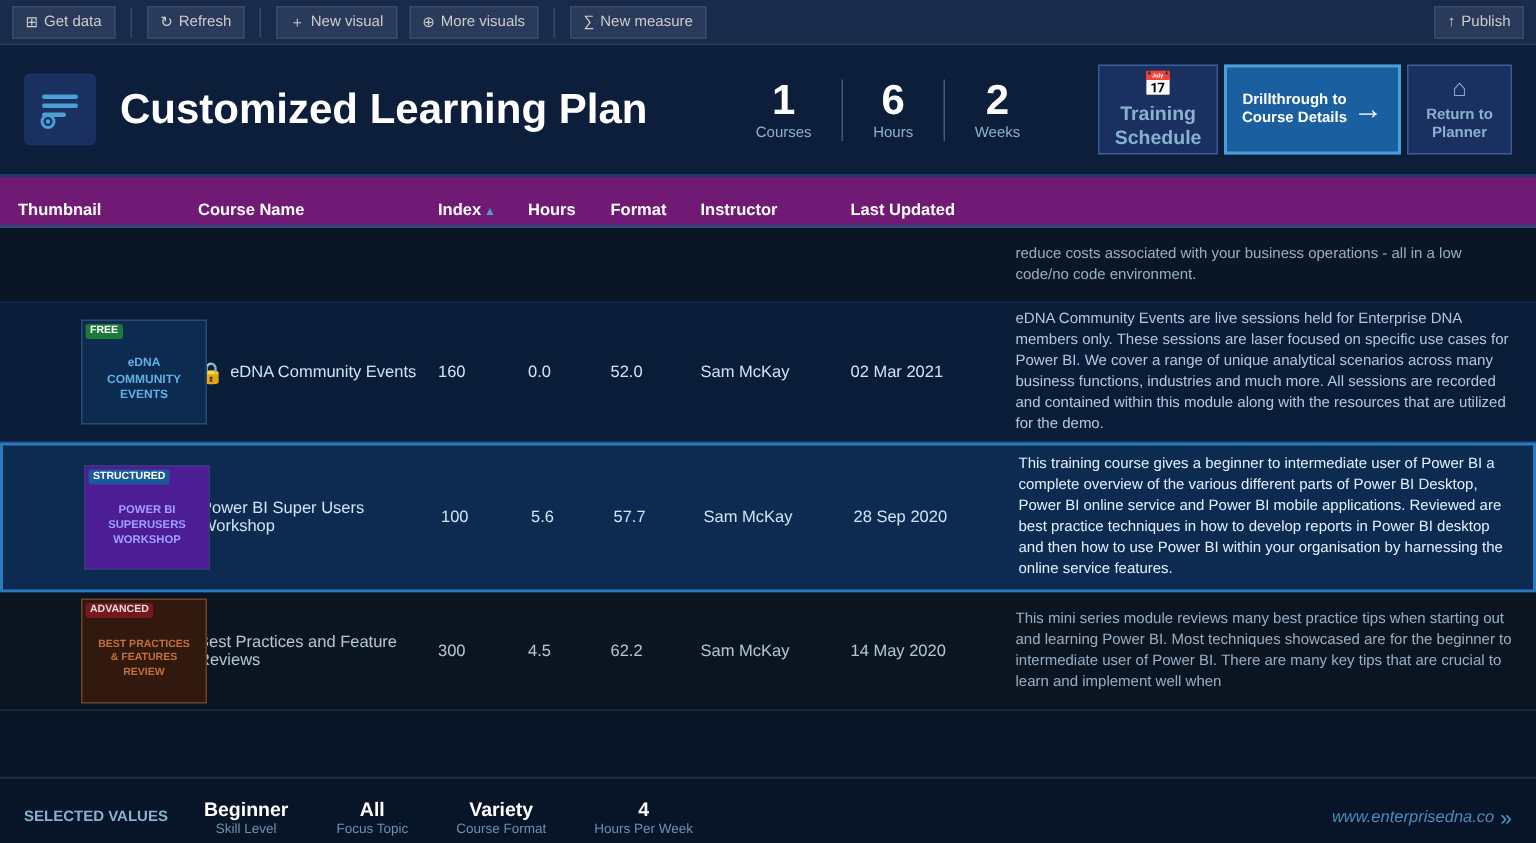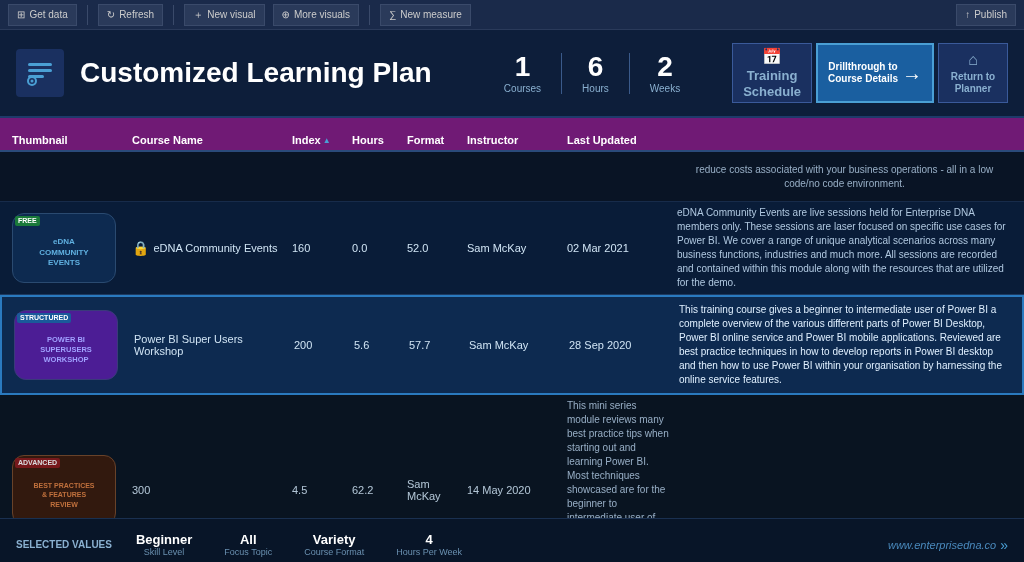--- a/index.html
+++ b/index.html
@@ -164,32 +164,33 @@
     }
     .table-row.faded {
       background: #081528;
       opacity: 0.85;
     }
     .cell { padding: 2px 4px; font-size: 11px; color: #d0e4f4; vertical-align: middle; }
     .cell-outline { font-size: 10px; color: #b0c8e0; line-height: 1.4; }
 
     
     .thumbnail {
-      width: 104px;
+      width: 84px;
       height: 70px;
-      border-radius: 12px;
+      border-radius: 0;
       display: flex;
       align-items: center;
       justify-content: center;
       font-size: 9px;
       font-weight: 700;
       text-align: center;
       line-height: 1.2;
       padding: 4px;
       position: relative;
+      margin-left: 42px;
     }
     .thumb-edna { background: #0d2a50; color: #60b0e0; border: 1px solid #2a4a70; }
     .thumb-powerbi { background: #4c1d95; color: #c0c0ff; border: 1px solid #3a3a7a; }
     .thumb-bestprac { background: #3a1a0a; color: #e08040; border: 1px solid #7a4a2a; }
     .thumb-tag {
       position: absolute;
       top: 2px;
       left: 2px;
       font-size: 7px;
       padding: 1px 3px;
@@ -345,21 +346,21 @@
   <div class="col-header">
     <span>Instructor</span>
   </div>
   <div class="col-header">
     <span>Last Updated</span>
   </div>
 </div>
 
 <div class="table-body">
 
-  <div class="table-row faded" style="min-height:50px; background:#0a1525;text-align:center;">
+  <div class="table-row faded" style="min-height:50px; background:#0a1525;">
     <div class="cell"></div>
     <div class="cell"></div>
     <div class="cell"></div>
     <div class="cell"></div>
     <div class="cell"></div>
     <div class="cell"></div>
     <div class="cell"></div>
     <div class="cell cell-outline">reduce costs associated with your business operations - all in a low code/no code environment.</div>
   </div>
 
@@ -385,35 +386,36 @@
   </div>
 
   <div class="table-row highlighted" style="min-height:100px;">
     <div class="cell">
       <div class="thumbnail thumb-powerbi">
         <span class="thumb-tag tag-structured">STRUCTURED</span>
         <span style="margin-top:10px; font-size:7.5px; font-weight:700; color:#a0a0ff; line-height:1.3; text-align:center;">POWER BI<br>SUPERUSERS<br>WORKSHOP</span>
       </div>
     </div>
     <div class="cell">Power BI Super Users Workshop</div>
-    <div class="cell">200</div>
+    <div class="cell">100</div>
     <div class="cell">5.6</div>
     <div class="cell">57.7</div>
     <div class="cell">Sam McKay</div>
     <div class="cell">28 Sep 2020</div>
     <div class="cell cell-outline" style="color:#e0f0ff;">This training course gives a beginner to intermediate user of Power BI a complete overview of the various different parts of Power BI Desktop, Power BI online service and Power BI mobile applications. Reviewed are best practice techniques in how to develop reports in Power BI desktop and then how to use Power BI within your organisation by harnessing the online service features.</div>
   </div>
 
   <div class="table-row faded" style="min-height:70px; background:#0a1520;">
     <div class="cell">
       <div class="thumbnail thumb-bestprac">
         <span class="thumb-tag tag-advanced">ADVANCED</span>
         <span style="margin-top:10px; font-size:7px; font-weight:700; color:#e08040; line-height:1.3; text-align:center;">BEST PRACTICES<br>&amp; FEATURES<br>REVIEW</span>
       </div>
     </div>
+    <div class="cell">Best Practices and Feature Reviews</div>
     <div class="cell">300</div>
     <div class="cell">4.5</div>
     <div class="cell">62.2</div>
     <div class="cell">Sam McKay</div>
     <div class="cell">14 May 2020</div>
     <div class="cell cell-outline">This mini series module reviews many best practice tips when starting out and learning Power BI. Most techniques showcased are for the beginner to intermediate user of Power BI. There are many key tips that are crucial to learn and implement well when</div>
   </div>
 
 </div>
 

